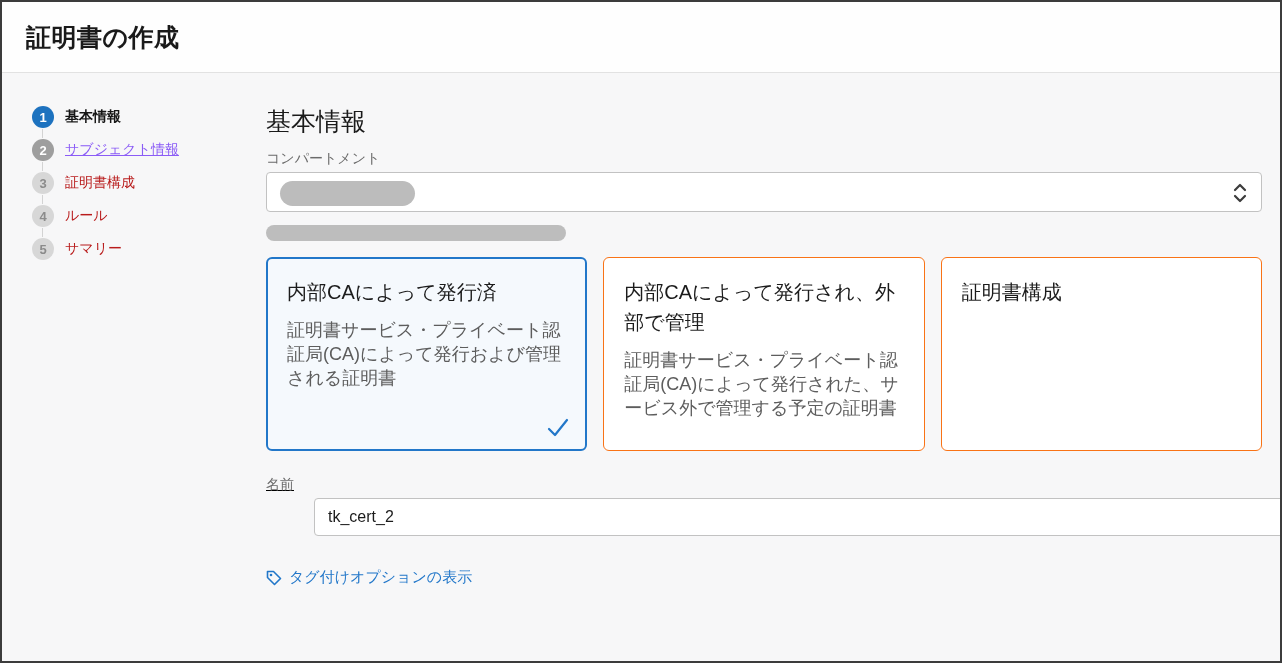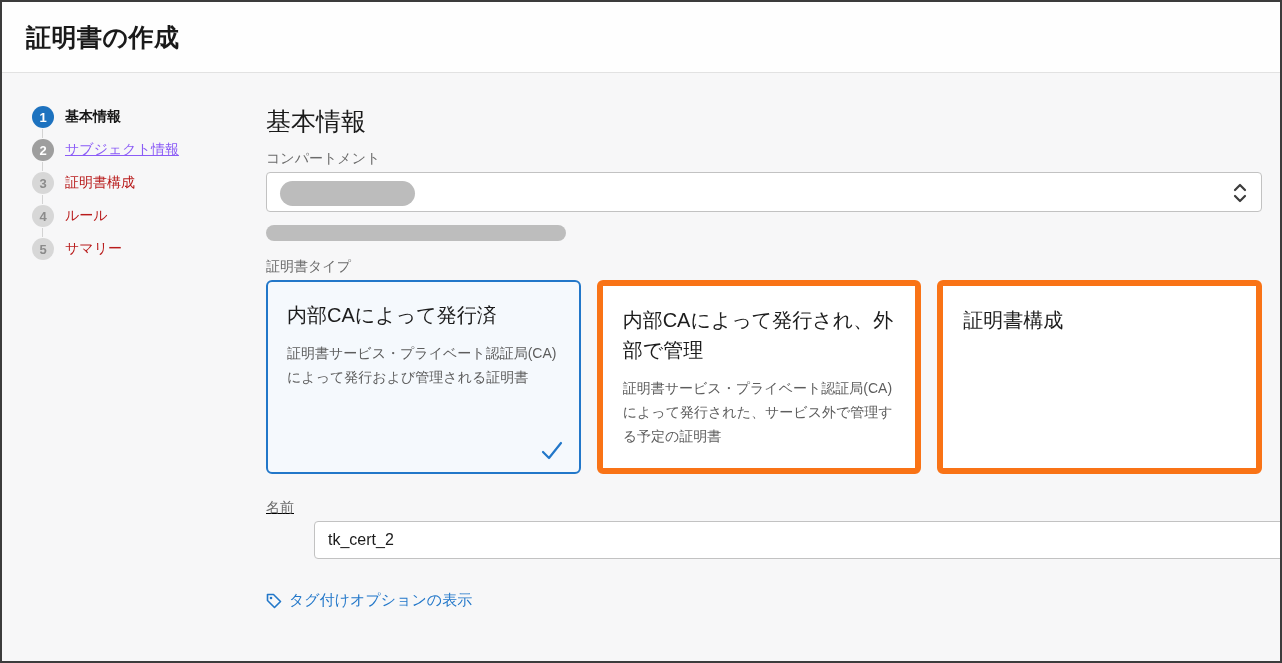--- a/index.html
+++ b/index.html
@@ -67,28 +67,28 @@
   .select-chevron{ position:absolute; right:9px; top:7px; }
 
   .helper-redaction{
     margin-top:13px; margin-bottom:16px;
     width:300px; height:16px; border-radius:8px; background:#bdbdbd;
   }
 
   .cards{ display:flex; gap:16px; margin-bottom:24px; }
   .card{
     flex:1; height:194px; position:relative;
-    background:#fff; border:6px solid #f97316; border-radius:6px;
+    background:#fff; border:1px solid #f97316; border-radius:6px;
     padding:19px 20px; cursor:pointer;
   }
   .card.selected{
     border:2px solid #2277c9; background:#f5f9fd; padding:18px 19px;
   }
   .card-title{ font-size:20px; font-weight:400; color:#1c1c1c; line-height:30px; margin-bottom:11px; }
-  .card-desc{ font-size:14px; color:#5d5d5d; line-height:24px; }
+  .card-desc{ font-size:18px; color:#5d5d5d; line-height:24px; }
   .card-check{ position:absolute; right:15px; bottom:11px; }
 
   .field-block{ margin-bottom:20px;text-decoration:underline; }
   .text-input{
     width:100%; height:38px;
     border:1px solid #c2c2c2; border-radius:4px; background:#fff;
     font-family:"Liberation Sans","DejaVu Sans",sans-serif;
     font-size:16px; color:#1b1b1b; padding:0 13px; outline:none;margin-left:48px;
   }
 
@@ -141,21 +141,20 @@
       <div class="select-box">
         <div class="select-redaction"></div>
         <svg class="select-chevron" width="24" height="26" viewBox="0 0 24 26">
           <polyline points="7,10 12,5 17,10" fill="none" stroke="#3c3c3c" stroke-width="2.2" stroke-linecap="round" stroke-linejoin="round"></polyline>
           <polyline points="7,16 12,21 17,16" fill="none" stroke="#3c3c3c" stroke-width="2.2" stroke-linecap="round" stroke-linejoin="round"></polyline>
         </svg>
       </div>
       <div class="helper-redaction"></div>
 
       
-      <div class="field-label">証明書タイプ</div>
       <div class="cards">
 
         <div class="card selected">
           <div class="card-title">内部CAによって発行済</div>
           <div class="card-desc">証明書サービス・プライベート認証局(CA)によって発行および管理される証明書</div>
           <svg class="card-check" width="24" height="20" viewBox="0 0 24 20">
             <polyline points="3,11 9,17 21,2" fill="none" stroke="#2277c9" stroke-width="2.2" stroke-linecap="round" stroke-linejoin="round"></polyline>
           </svg>
         </div>
 

